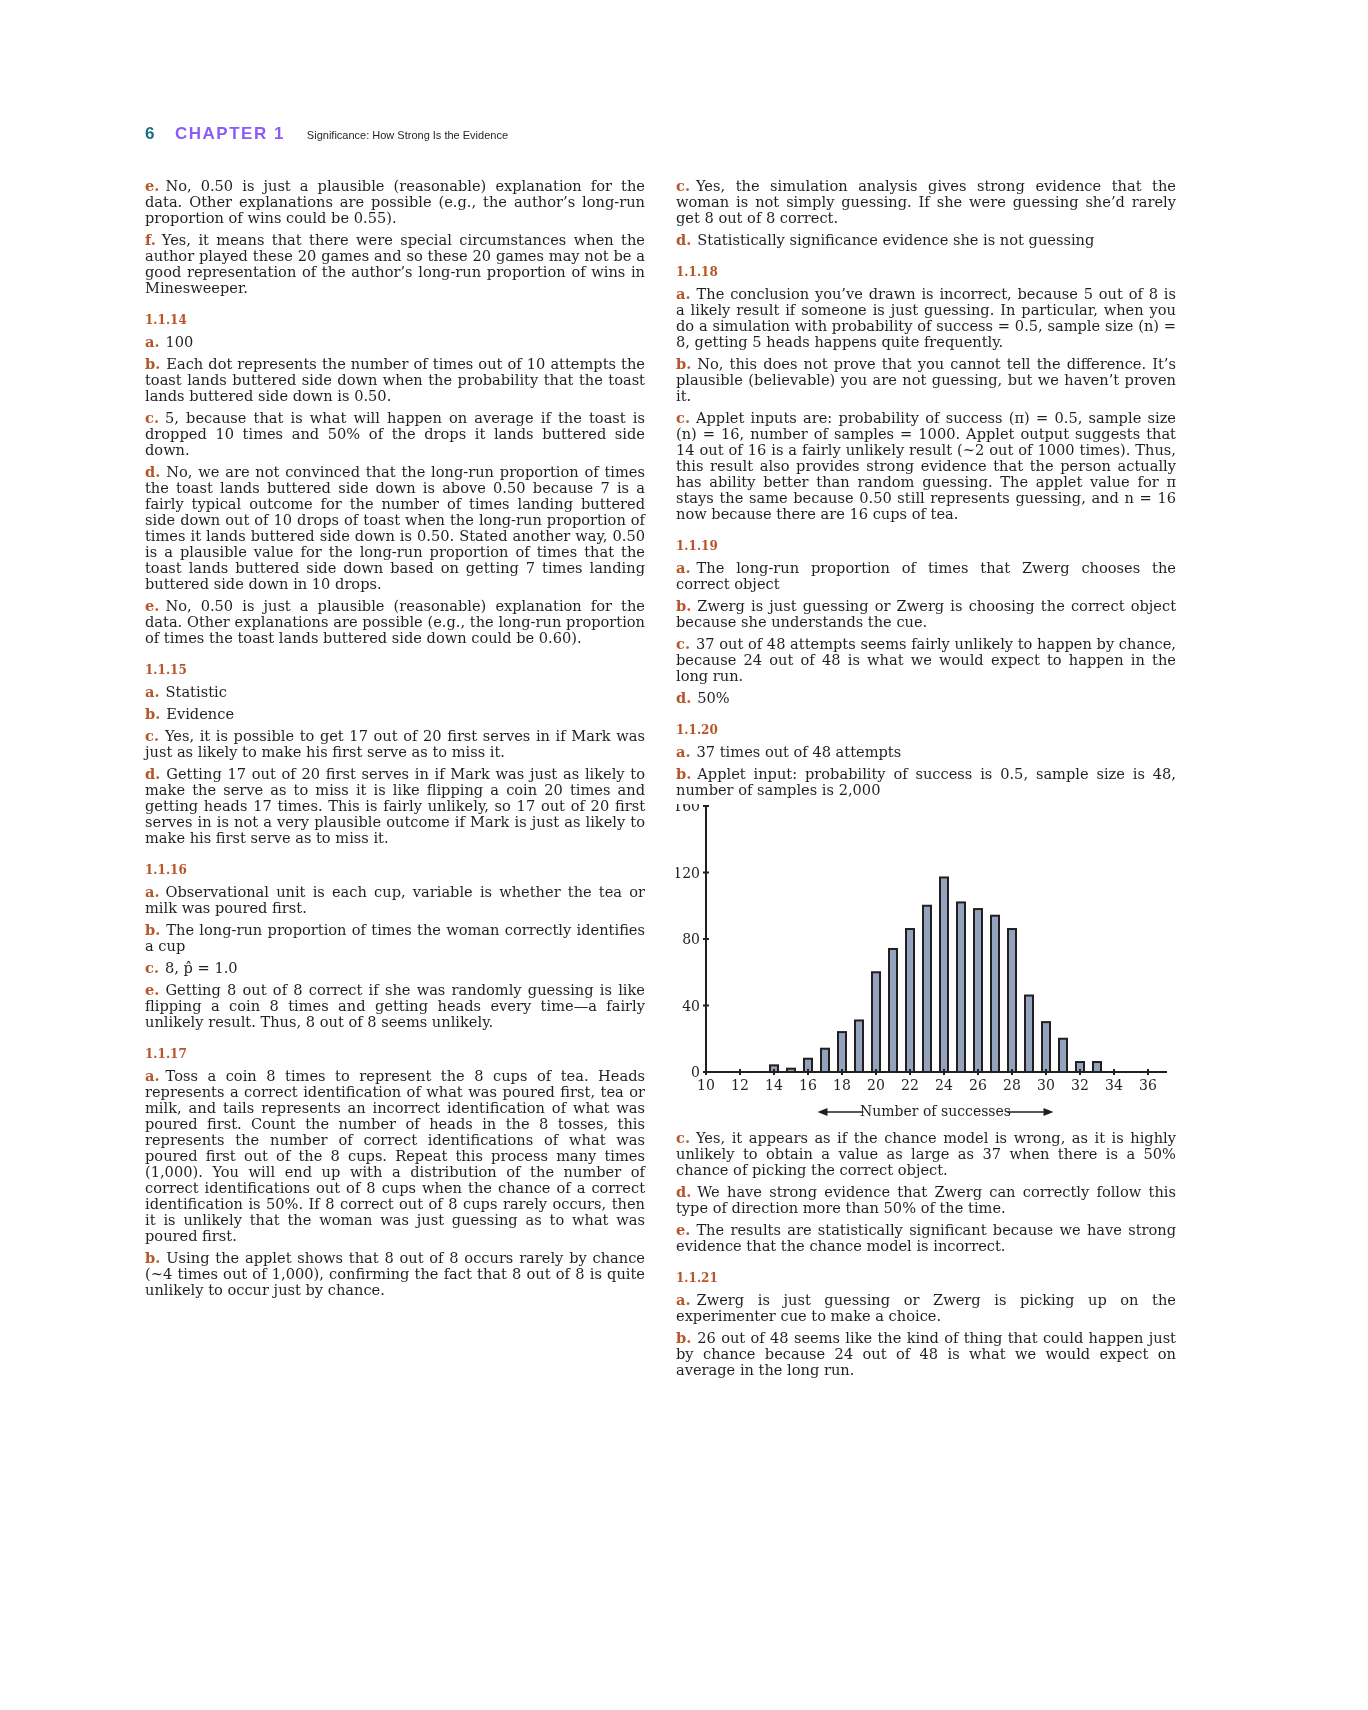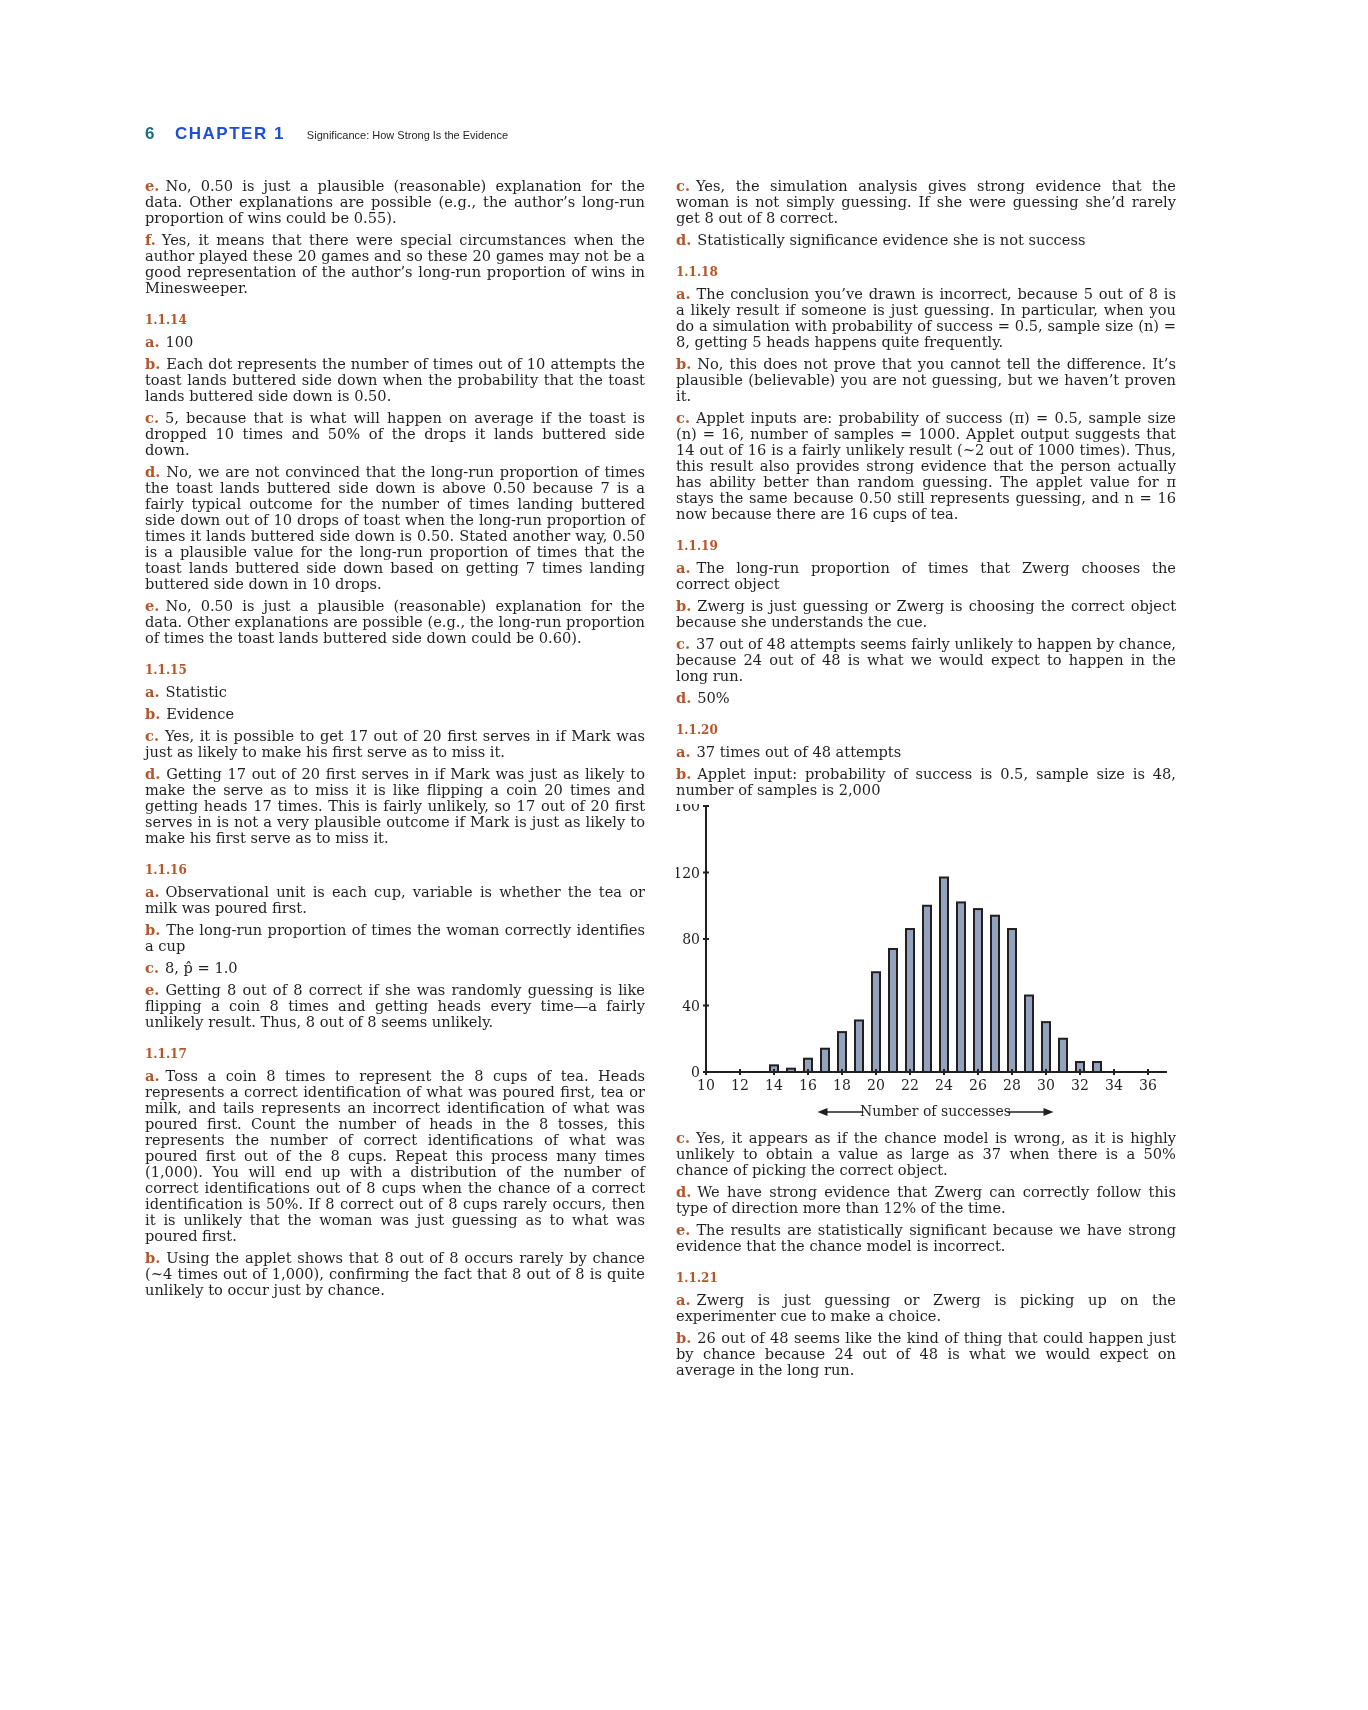--- a/index.html
+++ b/index.html
@@ -1,21 +1,21 @@
 <!DOCTYPE html>
 <html><head>
 <meta charset="utf-8">
 <style>
   html, body { margin: 0; padding: 0; background: #ffffff; }
   body { width: 1368px; height: 1710px; position: relative; overflow: hidden;
          font-family: "DejaVu Serif", "Liberation Serif", serif; color: #231f20; }
   .header { position: absolute; left: 145px; top: 124px; height: 24px; display: flex; align-items: baseline;
             font-family: "Liberation Sans", "DejaVu Sans", sans-serif; }
   .pg-num { color: #1a6e7e; font-weight: bold; font-size: 17px; width: 30px; }
-  .chap { font-weight: bold; font-size: 17px; letter-spacing: 1.5px; color: #1d4ed8; margin-right: 22px; }
+  .chap { font-weight: bold; font-size: 17px; letter-spacing: 1.5px; color: #8b5cf6; margin-right: 22px; }
   .chap-title { font-size: 11px; color: #231f20; }
   .col { position: absolute; top: 178px; width: 500px; font-size: 14.6px; line-height: 16px; }
   .col.left { left: 145px; }
   .col.right { left: 676px; }
   .sec { color: #b5562a; font-weight: bold; font-size: 12px; margin: 16px 0 6px 0; }
   .item { margin: 0 0 6px 0; text-align: justify; }
   .lbl { color: #b5562a; font-weight: bold; margin-right: 6px; }
   .chart-wrap { width: 500px; height: 318px; margin: 2px 0 8px 0; }
   svg text { font-family: "DejaVu Serif", "Liberation Serif", serif; }
 </style>
@@ -48,21 +48,21 @@
     <div class="item"><span class="lbl">c.</span><span>8, p̂ = 1.0</span></div>
     <div class="item"><span class="lbl">e.</span><span>Getting 8 out of 8 correct if she was randomly guessing is like flipping a coin 8 times and getting heads every time—a fairly unlikely result. Thus, 8 out of 8 seems unlikely.</span></div>
     <div class="sec">1.1.17</div>
     <div class="item"><span class="lbl">a.</span><span>Toss a coin 8 times to represent the 8 cups of tea. Heads represents a correct identification of what was poured first, tea or milk, and tails represents an incorrect identification of what was poured first. Count the number of heads in the 8 tosses, this represents the number of correct identifications of what was poured first out of the 8 cups. Repeat this process many times (1,000). You will end up with a distribution of the number of correct identifications out of 8 cups when the chance of a correct identification is 50%. If 8 correct out of 8 cups rarely occurs, then it is unlikely that the woman was just guessing as to what was poured first.</span></div>
     <div class="item"><span class="lbl">b.</span><span>Using the applet shows that 8 out of 8 occurs rarely by chance (~4 times out of 1,000), confirming the fact that 8 out of 8 is quite unlikely to occur just by chance.</span></div>
   </div>
 
 <div class="col right">
   <div>
       <div class="item"><span class="lbl">c.</span><span>Yes, the simulation analysis gives strong evidence that the woman is not simply guessing. If she were guessing she’d rarely get 8 out of 8 correct.</span></div>
-      <div class="item"><span class="lbl">d.</span><span>Statistically significance evidence she is not success</span></div>
+      <div class="item"><span class="lbl">d.</span><span>Statistically significance evidence she is not guessing</span></div>
       <div class="sec">1.1.18</div>
       <div class="item"><span class="lbl">a.</span><span>The conclusion you’ve drawn is incorrect, because 5 out of 8 is a likely result if someone is just guessing. In particular, when you do a simulation with probability of success = 0.5, sample size (n) = 8, getting 5 heads happens quite frequently.</span></div>
       <div class="item"><span class="lbl">b.</span><span>No, this does not prove that you cannot tell the difference. It’s plausible (believable) you are not guessing, but we haven’t proven it.</span></div>
       <div class="item"><span class="lbl">c.</span><span>Applet inputs are: probability of success (π) = 0.5, sample size (n) = 16, number of samples = 1000. Applet output suggests that 14 out of 16 is a fairly unlikely result (~2 out of 1000 times). Thus, this result also provides strong evidence that the person actually has ability better than random guessing. The applet value for π stays the same because 0.50 still represents guessing, and n = 16 now because there are 16 cups of tea.</span></div>
       <div class="sec">1.1.19</div>
       <div class="item"><span class="lbl">a.</span><span>The long-run proportion of times that Zwerg chooses the correct object</span></div>
       <div class="item"><span class="lbl">b.</span><span>Zwerg is just guessing or Zwerg is choosing the correct object because she understands the cue.</span></div>
       <div class="item"><span class="lbl">c.</span><span>37 out of 48 attempts seems fairly unlikely to happen by chance, because 24 out of 48 is what we would expect to happen in the long run.</span></div>
       <div class="item"><span class="lbl">d.</span><span>50%</span></div>
       <div class="sec">1.1.20</div>
@@ -133,19 +133,19 @@
         <text x="472" y="286" text-anchor="middle" font-size="14" fill="#231f20">36</text>
         <text x="259.5" y="312" text-anchor="middle" font-size="14" fill="#231f20">Number of successes</text>
         <line x1="147.5" y1="308" x2="187.5" y2="308" stroke="#231f20" stroke-width="1.5"></line>
         <polygon points="141.5,308 151.5,304 151.5,312" fill="#231f20"></polygon>
         <line x1="331.5" y1="308" x2="371.5" y2="308" stroke="#231f20" stroke-width="1.5"></line>
         <polygon points="377.5,308 367.5,304 367.5,312" fill="#231f20"></polygon>
       </svg>
   </div>
   <div>
       <div class="item"><span class="lbl">c.</span><span>Yes, it appears as if the chance model is wrong, as it is highly unlikely to obtain a value as large as 37 when there is a 50% chance of picking the correct object.</span></div>
-      <div class="item"><span class="lbl">d.</span><span>We have strong evidence that Zwerg can correctly follow this type of direction more than 12% of the time.</span></div>
+      <div class="item"><span class="lbl">d.</span><span>We have strong evidence that Zwerg can correctly follow this type of direction more than 50% of the time.</span></div>
       <div class="item"><span class="lbl">e.</span><span>The results are statistically significant because we have strong evidence that the chance model is incorrect.</span></div>
       <div class="sec">1.1.21</div>
       <div class="item"><span class="lbl">a.</span><span>Zwerg is just guessing or Zwerg is picking up on the experimenter cue to make a choice.</span></div>
       <div class="item"><span class="lbl">b.</span><span>26 out of 48 seems like the kind of thing that could happen just by chance because 24 out of 48 is what we would expect on average in the long run.</span></div>
     </div>
 </div>
 
 </body></html>

